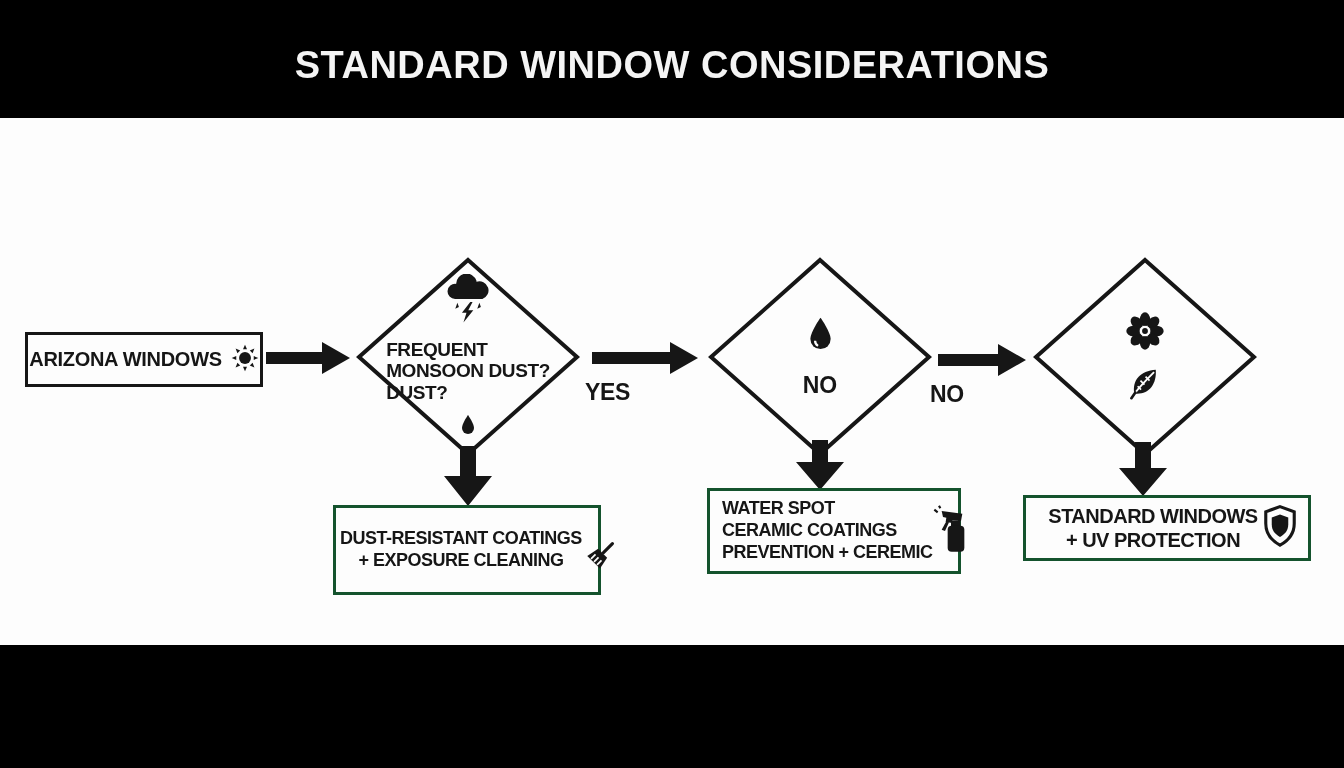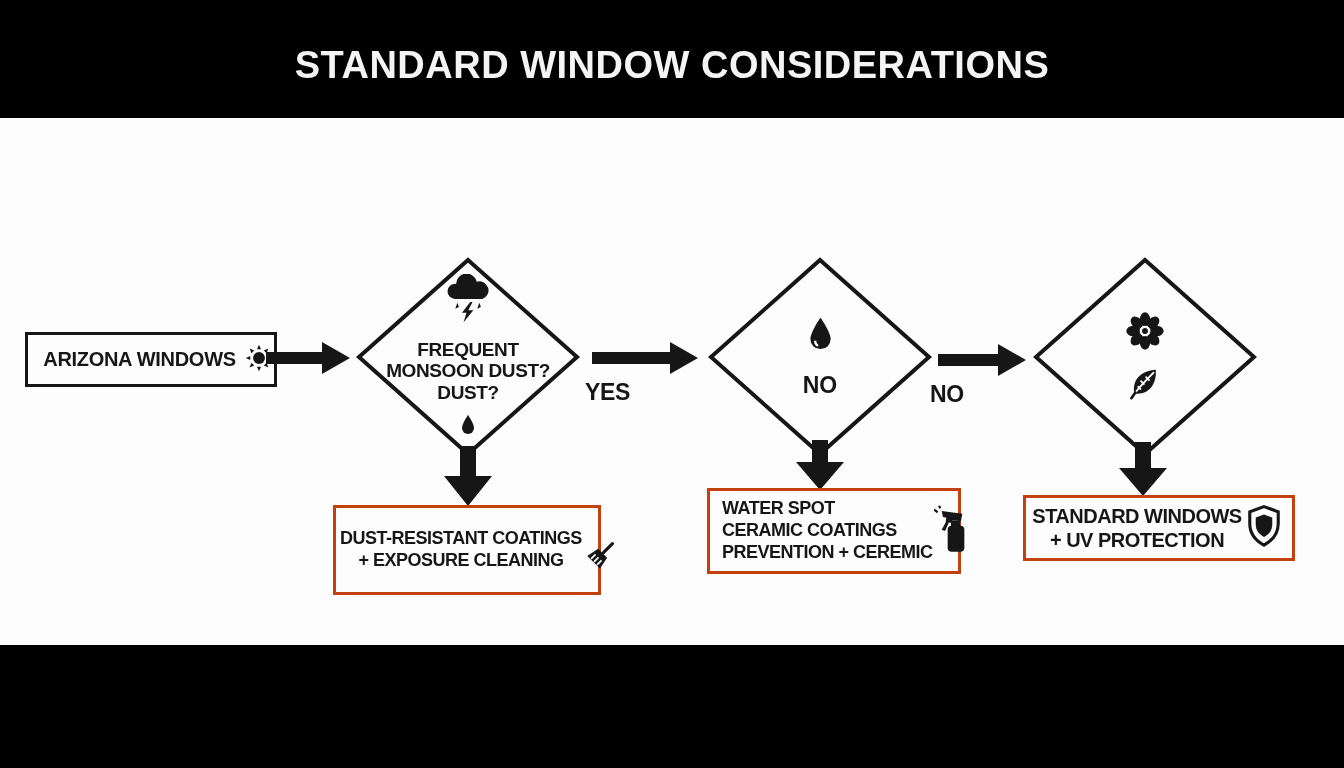--- a/index.html
+++ b/index.html
@@ -13,35 +13,35 @@
   .bar.top{top:0;height:118px;}
   .bar.bottom{top:645px;height:123px;}
   h1.title{
     margin:0;position:absolute;left:0;top:46px;width:100%;
     text-align:center;color:#f4f4f4;
     font-size:38px;font-weight:bold;letter-spacing:0.5px;line-height:1;
   }
   .abs{position:absolute;}
   .node-box{
     position:absolute;background:#fdfdfd;border:3px solid #161616;
-    display:flex;align-items:center;justify-content:center;padding-left:14px;
+    display:flex;align-items:center;justify-content:center;
   }
   .start-box{left:25px;top:332px;width:232px;height:49px;gap:9px;}
   .start-label{font-size:20px;font-weight:bold;letter-spacing:-0.3px;white-space:nowrap;}
   .diamond{position:absolute;width:224px;height:200px;}
   .diamond svg.shape{position:absolute;left:0;top:0;}
   .diamond .content{
     position:absolute;inset:0;display:flex;flex-direction:column;
-    align-items:center;justify-content:center;gap:11px;text-align:center;
+    align-items:center;justify-content:center;gap:11px;text-align:left;
   }
   .dline{font-size:19px;font-weight:bold;line-height:1.12;letter-spacing:-0.4px;white-space:nowrap;}
   .inner-no{font-size:23px;font-weight:bold;margin-top:4px;}
   .edge-label{position:absolute;font-size:23px;font-weight:bold;letter-spacing:-0.3px;text-align:center;}
   .result-box{
-    position:absolute;background:#fdfdfd;border:3px solid #c2410c;
+    position:absolute;background:#fdfdfd;border:3px solid #14532d;
     display:flex;align-items:center;
   }
   .rlines{flex:1;display:flex;flex-direction:column;justify-content:center;}
   .rline{font-size:18px;font-weight:bold;line-height:1.22;letter-spacing:-0.5px;white-space:nowrap;}
   .center .rline{text-align:center;}
   .leftal .rline{text-align:left;}
   .box-icon{flex:0 0 auto;}
   .ink{fill:#161616;}
   .paperline{stroke:#fdfdfd;}
 </style>
@@ -196,21 +196,21 @@
     <svg width="40" height="48" viewBox="0 0 30 36">
       <path d="M3.5 5.5 L1 3.5 M5.5 2.5 L4.5 0.5" stroke="#161616" stroke-width="1.6" fill="none"></path>
       <path class="ink" d="M6.5 4.5 L22 6.5 L21 12 L14.5 11.2 L14.5 13.5 L9.5 12.8 L10 9.5 L7.5 9 Z"></path>
       <path class="ink" d="M9.8 12.5 L6.5 18.5 L9 19.5 L12 13 Z"></path>
       <rect class="ink" x="13.5" y="11.5" width="7" height="5"></rect>
       <rect class="ink" x="11" y="15.5" width="12.5" height="19.5" rx="3"></rect>
     </svg>
   </span>
 </div>
 
-<div class="result-box" style="left:1023px;top:495px;width:254px;height:60px;padding:0 8px 0 4px;">
+<div class="result-box" style="left:1023px;top:495px;width:254px;height:60px;padding:0 8px 0 20px;">
   <div class="rlines center">
     <div class="rline" style="font-size:20px">STANDARD WINDOWS</div>
     <div class="rline" style="font-size:20px">+ UV PROTECTION</div>
   </div>
   <span class="box-icon">
     <svg width="40" height="44" viewBox="0 0 30 34">
       <path d="M15 2 L26 6 L26 15 C26 24 21 28.5 15 31.8 C9 28.5 4 24 4 15 L4 6 Z" fill="none" stroke="#161616" stroke-width="2.4"></path>
       <path d="M15 2 L26 6 L26 15 C26 24 21 28.5 15 31.8 C9 28.5 4 24 4 15 L4 6 Z" class="ink" transform="translate(6.3 7) scale(0.58)"></path>
     </svg>
   </span>

